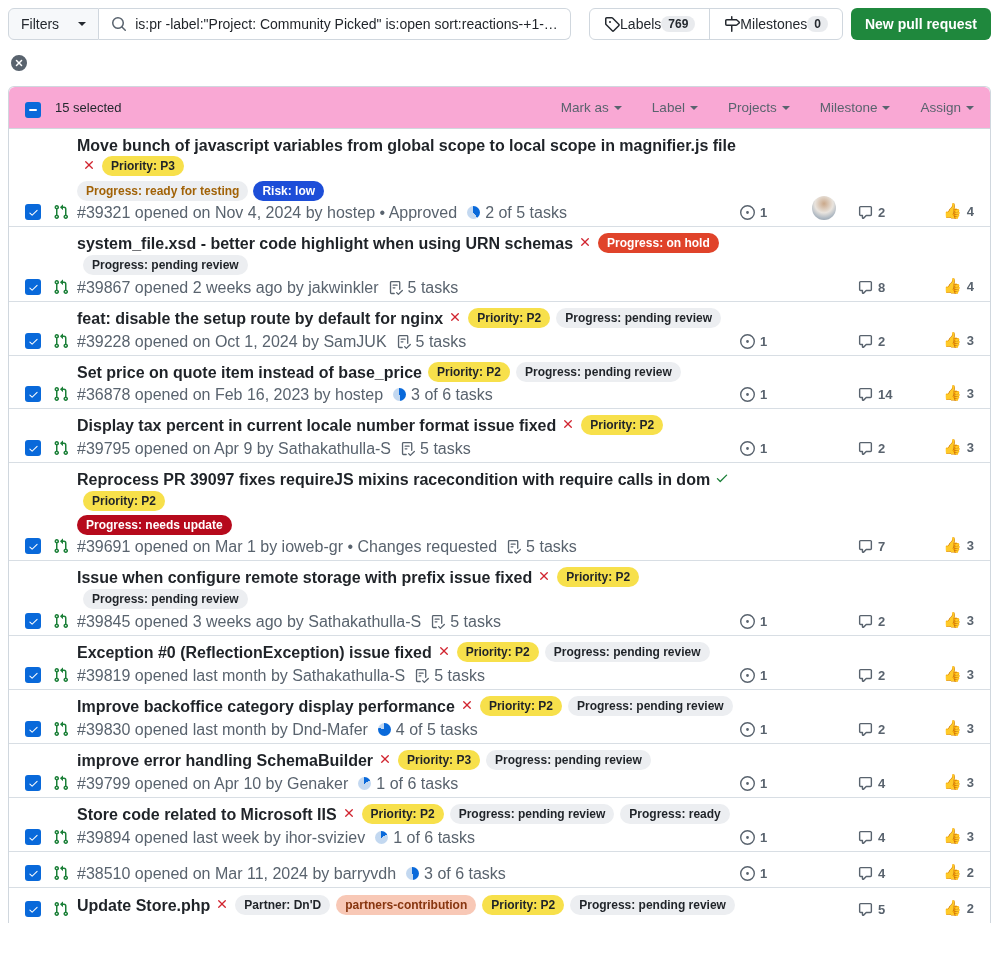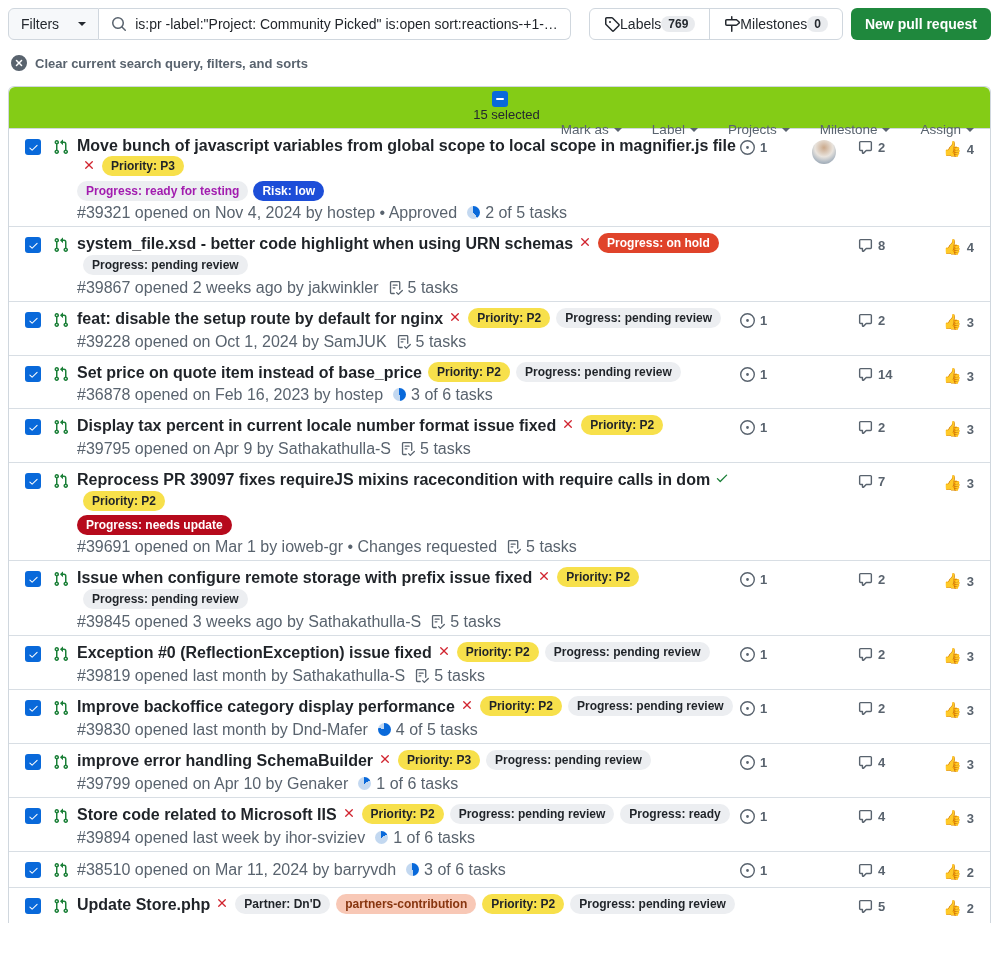--- a/index.html
+++ b/index.html
@@ -17,26 +17,26 @@
   .group-btn { display:flex; align-items:center; gap:0; padding:0 14px; font-size:14px; color:#24292f; cursor:pointer; }
   .group-btn + .group-btn { border-left:1px solid #d0d7de; }
   .count-pill { background:rgba(175,184,193,0.28); border-radius:10px; padding:1px 7px; font-size:12px; font-weight:600; color:#24292f; }
   .new-pr { margin-left:8px; height:32px; border:none; border-radius:6px; padding:0 14px; font-size:14px; font-weight:700; color:#fff; cursor:pointer; flex:none; }
 
   
   .clear-row { display:flex; align-items:center; gap:8px; margin:15px 0 0 3px; color:#59636e; font-weight:700; font-size:13px; cursor:pointer; }
 
   
   .list { margin-top:15px; border:1px solid #d0d7de; border-bottom:none; border-radius:6px 6px 0 0; }
-  .list-header { background:#84cc16; display:flex; align-items:center; padding:0 16px; height:42px; border-bottom:1px solid #d0d7de; border-radius:6px 6px 0 0;flex-direction:column; }
+  .list-header { background:#f9a8d4; display:flex; align-items:center; padding:0 16px; height:42px; border-bottom:1px solid #d0d7de; border-radius:6px 6px 0 0; }
   .selected-text { margin-left:14px; font-size:13px; color:#24292f; }
   .header-actions { margin-left:auto; display:flex; gap:30px; }
   .hdr-action { display:flex; align-items:center; gap:5px; color:#59636e; font-size:13.5px; cursor:pointer;justify-content:space-between; }
 
-  .pr-row { display:flex; padding:6px 16px; align-items:flex-start; }
+  .pr-row { display:flex; padding:6px 16px; align-items:flex-end; }
   .pr-row + .pr-row { border-top:1px solid #d8dee4; }
   .cb { width:16px; height:16px; border-radius:3px; background:#0969da; flex:none; margin-top:4px; display:flex; align-items:center; justify-content:center; cursor:pointer; }
   .cb .dash { width:8px; height:2px; background:#fff; border-radius:1px; }
   .pr-icon { margin:4px 0 0 12px; color:#1a7f37; flex:none; display:inline-flex; }
   .row-main { margin-left:8px; flex:1; min-width:0; }
   .title-line { font-size:16px; font-weight:700; line-height:21px; color:#1f2328; }
   .title { cursor:pointer; }
   .status-ic { font-weight:700; font-size:14px; margin-left:5px; cursor:pointer; }
   .st-fail { color:#d1242f; }
   .st-pass { color:#1a7f37; }
@@ -95,21 +95,20 @@
     </div>
     <button class="new-pr" id="new-pr-btn" style="background: rgb(31, 136, 61);">New pull request</button>
   </div>
 
   <div class="clear-row">
     <span class="icon-gray" id="xcircle-icon-slot">
         <svg width="16" height="16" viewBox="0 0 16 16" fill="currentColor" aria-hidden="true">
           <path d="M2.343 13.657A8 8 0 1 1 13.658 2.343 8 8 0 0 1 2.343 13.657ZM6.03 4.97a.751.751 0 0 0-1.042.018.751.751 0 0 0-.018 1.042L6.94 8 4.97 9.97a.749.749 0 0 0 .326 1.275.749.749 0 0 0 .734-.215L8 9.06l1.97 1.97a.749.749 0 0 0 1.275-.326.749.749 0 0 0-.215-.734L9.06 8l1.97-1.97a.749.749 0 0 0-.326-1.275.749.749 0 0 0-.734.215L8 6.94Z"></path>
         </svg>
       </span>
-    <span>Clear current search query, filters, and sorts</span>
   </div>
 
   <div class="list">
     <div class="list-header">
       <span class="cb">
           <span class="dash"></span>
         </span>
       <span class="selected-text">15 selected</span>
       <span class="header-actions" id="header-actions">
           <span class="hdr-action">
@@ -143,21 +142,21 @@
           </div>
           <span class="pr-icon">
             <svg width="16" height="16" viewBox="0 0 16 16" fill="currentColor" aria-hidden="true">
               <path d="M1.5 3.25a2.25 2.25 0 1 1 3 2.122v5.256a2.251 2.251 0 1 1-1.5 0V5.372A2.25 2.25 0 0 1 1.5 3.25Zm5.677-.177L9.573.677A.25.25 0 0 1 10 .854V2.5h1A2.5 2.5 0 0 1 13.5 5v5.628a2.251 2.251 0 1 1-1.5 0V5a1 1 0 0 0-1-1h-1v1.646a.25.25 0 0 1-.427.177L7.177 3.427a.25.25 0 0 1 0-.354ZM3.75 2.5a.75.75 0 1 0 0 1.5.75.75 0 0 0 0-1.5Zm0 9.5a.75.75 0 1 0 0 1.5.75.75 0 0 0 0-1.5Zm8.25.75a.75.75 0 1 0 1.5 0 .75.75 0 0 0-1.5 0Z"></path>
             </svg>
           </span>
           <div class="row-main">
             <div class="title-line"><span class="title">Move bunch of javascript variables from global scope to local scope in magnifier.js file</span><span class="status-ic st-fail"><svg width="14" height="14" viewBox="0 0 16 16" fill="currentColor" aria-hidden="true">
                   <path d="M3.72 3.72a.75.75 0 0 1 1.06 0L8 6.94l3.22-3.22a.749.749 0 0 1 1.275.326.749.749 0 0 1-.215.734L9.06 8l3.22 3.22a.749.749 0 0 1-.326 1.275.749.749 0 0 1-.734-.215L8 9.06l-3.22 3.22a.751.751 0 0 1-1.042-.018.751.751 0 0 1-.018-1.042L6.94 8 3.72 4.78a.75.75 0 0 1 0-1.06Z"></path>
                 </svg></span><span class="pill" style="background: rgb(247, 224, 75); color: rgb(31, 35, 40);">Priority: P3</span></div>
-            <div class="line2"><span class="pill" style="background: rgb(236, 238, 241); color: #a21caf;">Progress: ready for testing</span><span class="pill" style="background: #1d4ed8; color: rgb(255, 255, 255);">Risk: low</span></div>
+            <div class="line2"><span class="pill" style="background: rgb(236, 238, 241); color: #a16207;">Progress: ready for testing</span><span class="pill" style="background: #1d4ed8; color: rgb(255, 255, 255);">Risk: low</span></div>
             <div class="meta">
               <span>#39321 opened on Nov 4, 2024 by hostep • Approved</span>
               <div class="tasks">
                 <span class="pie" style="background: conic-gradient(rgb(9, 105, 218) 40%, rgb(195, 216, 240) 0deg);"></span>
                 <span>2 of 5 tasks</span>
               </div>
             </div>
           </div>
           <div class="col col-issues">
             <span class="icon-gray">

